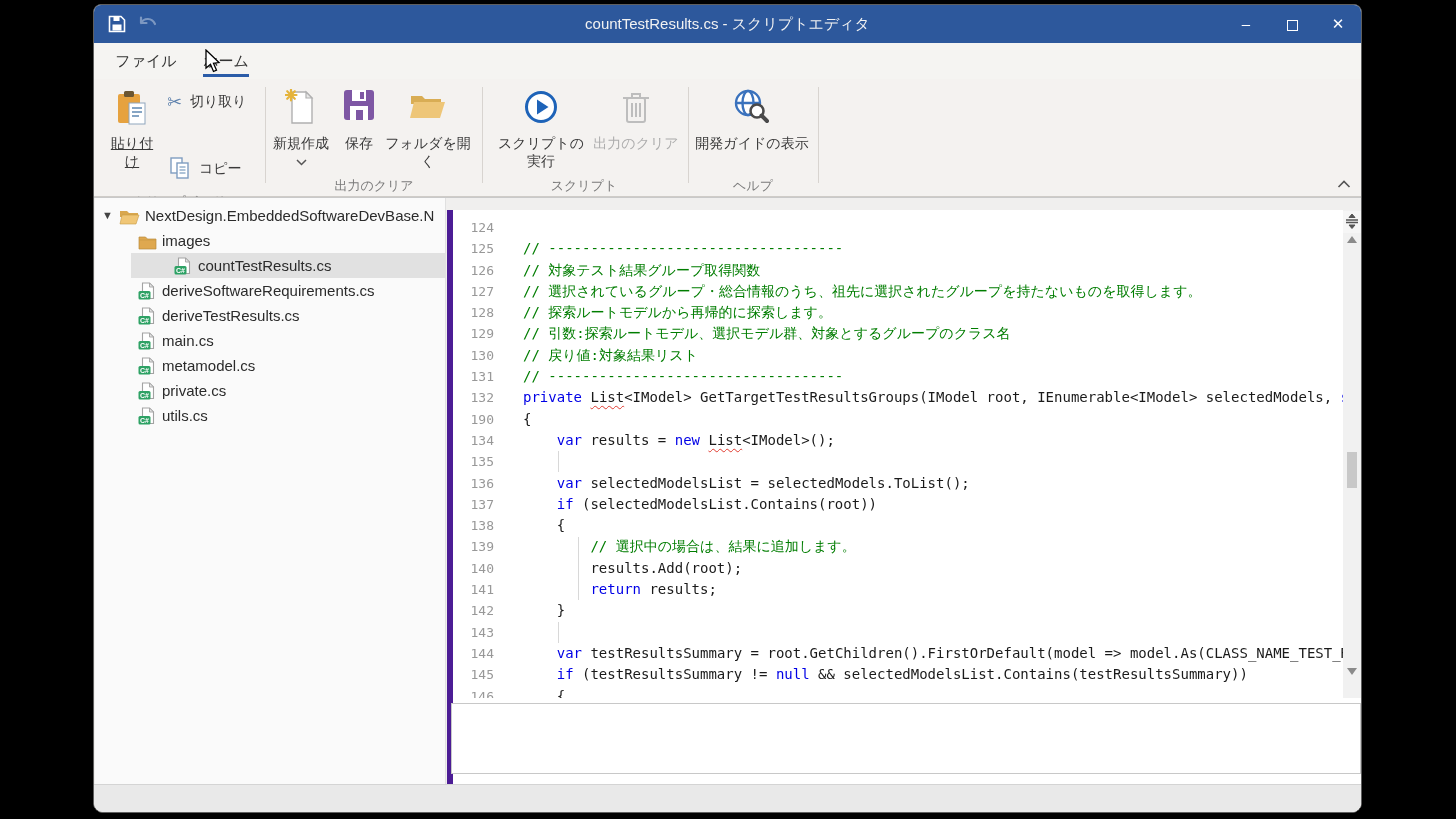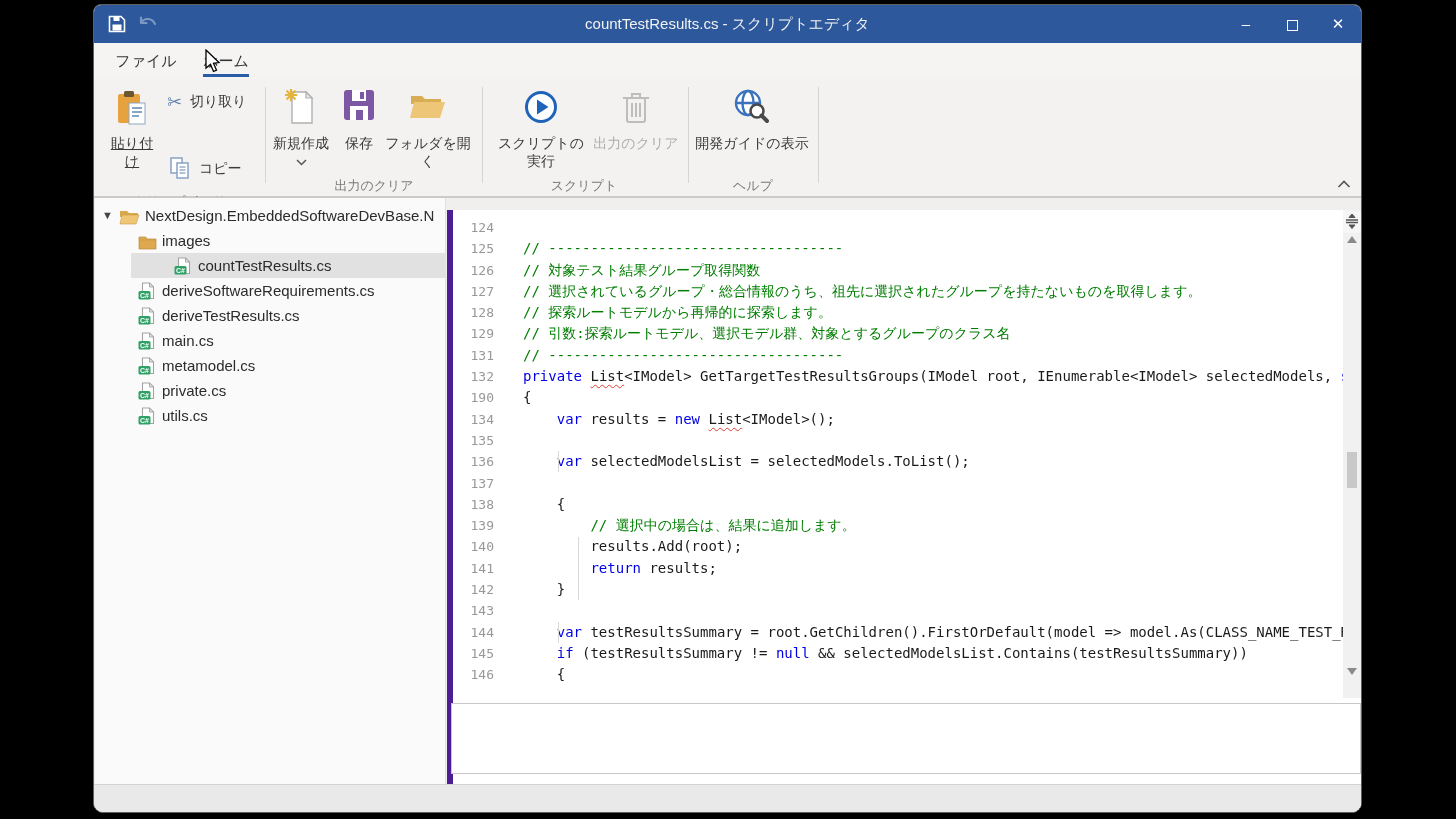--- a/index.html
+++ b/index.html
@@ -345,27 +345,28 @@
 
     <div class="editor">
       <div class="codeview">
         <div class="codelines" id="code-lines">
             <div class="code-line"><span class="ln">124</span><span class="ct"></span></div>
             <div class="code-line"><span class="ln">125</span><span class="ct"><span class="tk-c">// -----------------------------------</span></span></div>
             <div class="code-line"><span class="ln">126</span><span class="ct"><span class="tk-c">// 対象テスト結果グループ取得関数</span></span></div>
             <div class="code-line"><span class="ln">127</span><span class="ct"><span class="tk-c">// 選択されているグループ・総合情報のうち、祖先に選択されたグループを持たないものを取得します。</span></span></div>
             <div class="code-line"><span class="ln">128</span><span class="ct"><span class="tk-c">// 探索ルートモデルから再帰的に探索します。</span></span></div>
             <div class="code-line"><span class="ln">129</span><span class="ct"><span class="tk-c">// 引数:探索ルートモデル、選択モデル群、対象とするグループのクラス名</span></span></div>
+            <div class="code-line"><span class="ln">130</span><span class="ct"><span class="tk-c">// 戻り値:対象結果リスト</span></span></div>
             <div class="code-line"><span class="ln">131</span><span class="ct"><span class="tk-c">// -----------------------------------</span></span></div>
             <div class="code-line"><span class="ln">132</span><span class="ct"><span class="tk-k">private</span><span class="tk-p"> </span><span class="tk-p sq">List</span><span class="tk-p">&lt;IModel&gt; GetTargetTestResultsGroups(IModel root, IEnumerable&lt;IModel&gt; selectedModels, </span><span class="tk-k">str</span></span></div>
             <div class="code-line"><span class="ln">190</span><span class="ct"><span class="tk-p">{</span></span></div>
             <div class="code-line"><span class="ln">134</span><span class="ct"><span class="tk-p">    </span><span class="tk-k">var</span><span class="tk-p"> results = </span><span class="tk-k">new</span><span class="tk-p"> </span><span class="tk-p sq">List</span><span class="tk-p">&lt;IModel&gt;();</span></span></div>
             <div class="code-line"><span class="ln">135</span><span class="ct"></span></div>
             <div class="code-line"><span class="ln">136</span><span class="ct"><span class="tk-p">    </span><span class="tk-k">var</span><span class="tk-p"> selectedModelsList = selectedModels.ToList();</span></span></div>
-            <div class="code-line"><span class="ln">137</span></div>
+            <div class="code-line"><span class="ln">137</span><span class="ct"><span class="tk-p">    </span><span class="tk-k">if</span><span class="tk-p"> (selectedModelsList.Contains(root))</span></span></div>
             <div class="code-line"><span class="ln">138</span><span class="ct"><span class="tk-p">    {</span></span></div>
             <div class="code-line"><span class="ln">139</span><span class="ct"><span class="tk-p">        </span><span class="tk-c">// 選択中の場合は、結果に追加します。</span></span></div>
             <div class="code-line"><span class="ln">140</span><span class="ct"><span class="tk-p">        results.Add(root);</span></span></div>
             <div class="code-line"><span class="ln">141</span><span class="ct"><span class="tk-p">        </span><span class="tk-k">return</span><span class="tk-p"> results;</span></span></div>
             <div class="code-line"><span class="ln">142</span><span class="ct"><span class="tk-p">    }</span></span></div>
             <div class="code-line"><span class="ln">143</span><span class="ct"></span></div>
             <div class="code-line"><span class="ln">144</span><span class="ct"><span class="tk-p">    </span><span class="tk-k">var</span><span class="tk-p"> testResultsSummary = root.GetChildren().FirstOrDefault(model =&gt; model.As(CLASS_NAME_TEST_RES</span></span></div>
             <div class="code-line"><span class="ln">145</span><span class="ct"><span class="tk-p">    </span><span class="tk-k">if</span><span class="tk-p"> (testResultsSummary != </span><span class="tk-k">null</span><span class="tk-p"> &amp;&amp; selectedModelsList.Contains(testResultsSummary))</span></span></div>
             <div class="code-line"><span class="ln">146</span><span class="ct"><span class="tk-p">    {</span></span></div>
           </div>

